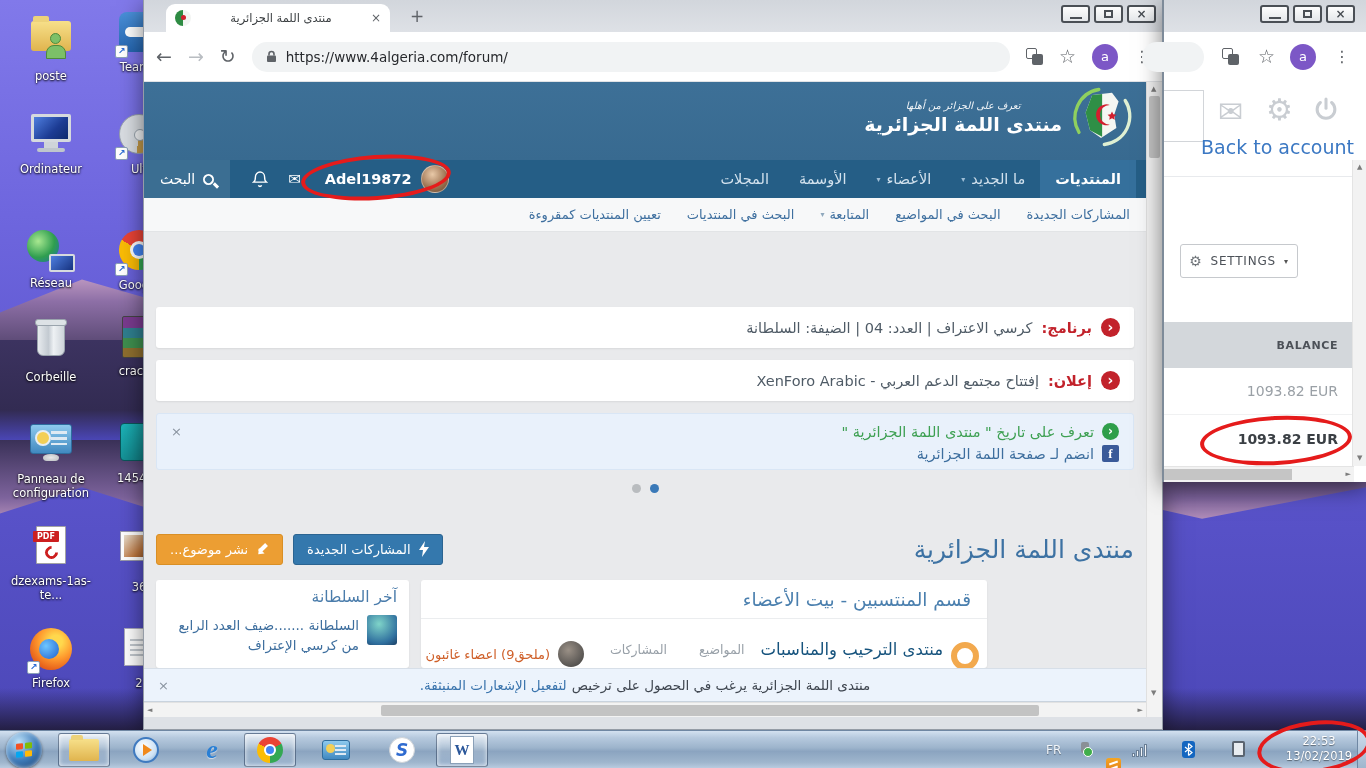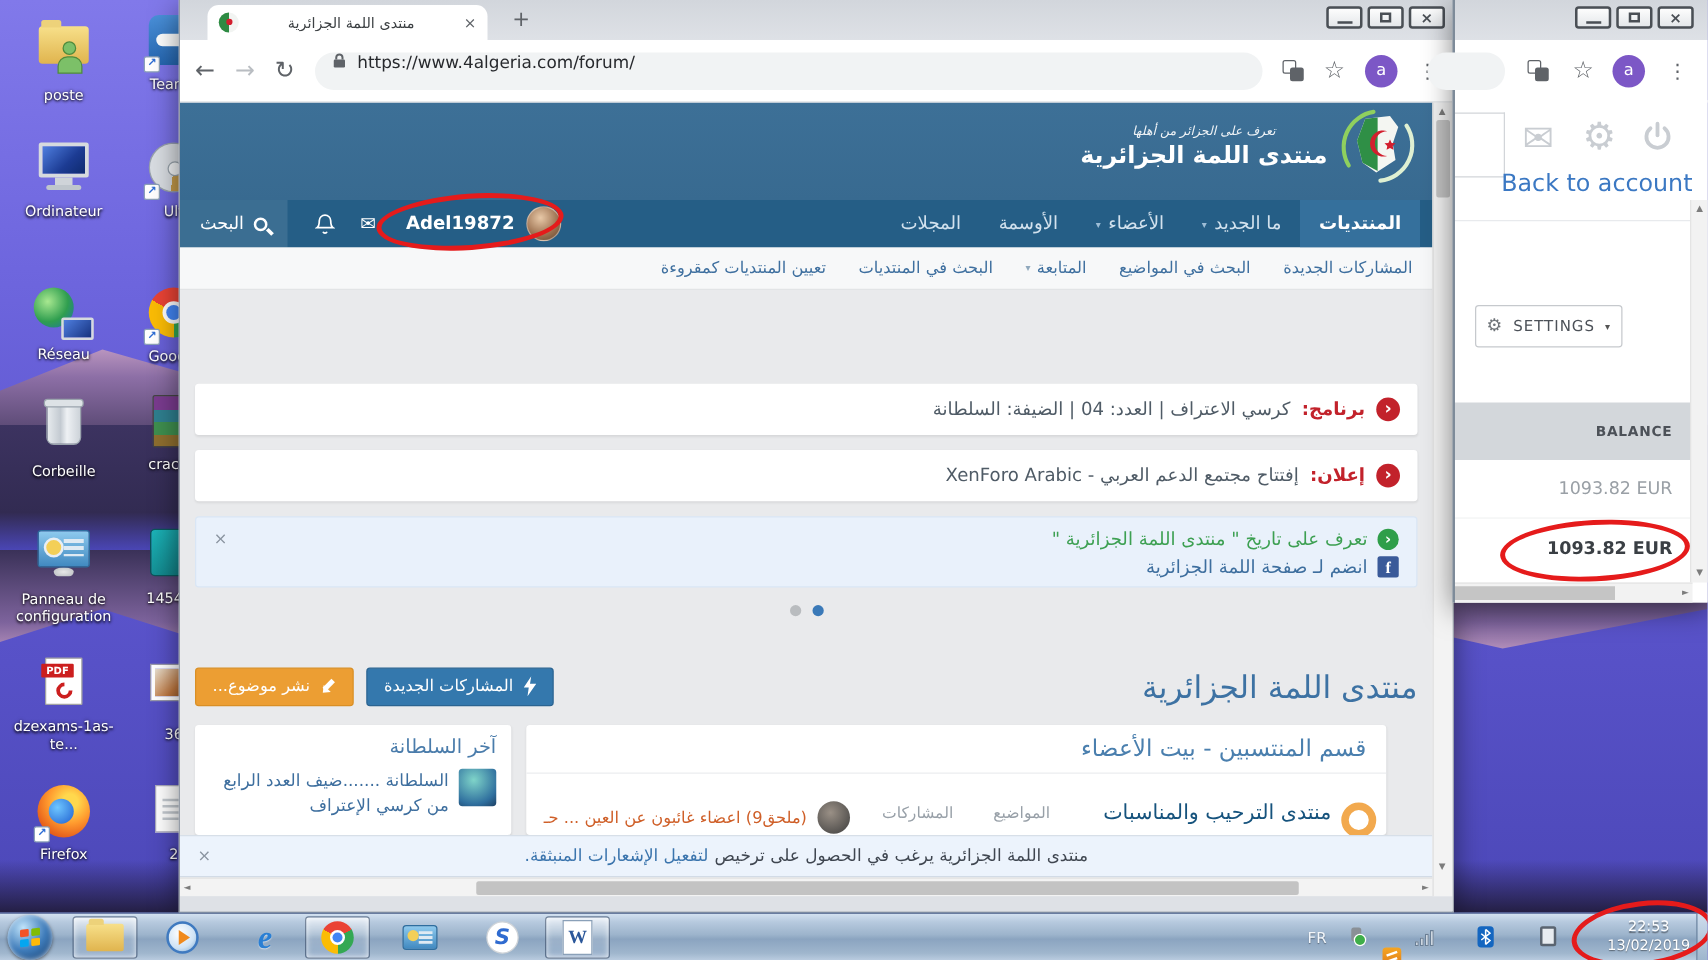--- a/index.html
+++ b/index.html
@@ -67,21 +67,21 @@
 .trans-ic i{position:absolute;right:0;bottom:0;width:11px;height:11px;background:#5f6368;border-radius:2px}
 
 
 #win-main{left:143px;top:0;width:1020px;height:730px;border:1px solid #959ca6;border-top:none;z-index:5}
 #win-main .tab{position:absolute;left:22px;top:4px;width:224px;height:28px;background:#fff;border-radius:9px 9px 0 0;display:flex;align-items:center;padding:0 9px;gap:7px}
 .favicon{width:16px;height:16px;border-radius:50%;background:linear-gradient(90deg,#2e8b43 50%,#f2f4f2 50%);position:relative;flex:none}
 .favicon:after{content:"";position:absolute;left:6px;top:5px;width:5px;height:5px;background:#d21f2e;border-radius:50%}
 .tab-title{flex:1;text-align:center;font-size:11.5px;color:#3c4043;direction:rtl;white-space:nowrap;overflow:hidden}
 .tab-x{color:#5f6368;font-size:12px}
 .newtab{position:absolute;left:260px;top:7px;width:26px;height:20px;color:#5f6368;font-size:17px;text-align:center;line-height:19px}
-.urlbar{flex:1;height:30px;background:#f1f3f4;border-radius:15px;display:flex;align-items:flex-start;padding:0 14px;gap:9px;font-size:13.5px;color:#27292d}
+.urlbar{flex:1;height:30px;background:#f1f3f4;border-radius:15px;display:flex;align-items:center;padding:0 14px;gap:9px;font-size:13.5px;color:#27292d}
 .fwd{color:#b9bdc2}
 
 .page{position:absolute;left:0;top:82px;right:0;bottom:0;background:#e9eaec;overflow:hidden}
 .hdr{position:absolute;left:0;top:0;right:16px;height:78px;background:linear-gradient(#3d6f96,#386košice90)}
 .hdr{background:linear-gradient(#3d7097,#386a90)}
 .logo{position:absolute;right:12px;top:4px;display:flex;align-items:center;gap:6px}
 .logo-text{text-align:center;color:#fff}
 .tagline{font-size:10px;font-style:italic;opacity:.92}
 .site{font-size:19px;font-weight:bold;margin-top:2px}
 .nav{position:absolute;left:0;top:78px;right:16px;height:38px;background:#255e86;direction:rtl;display:flex;align-items:stretch;padding-right:10px}
@@ -123,21 +123,21 @@
 .btn-orange{background:#ec9e33;border:1px solid #d98f25}
 .pencil{width:13px;height:13px;position:relative}
 .pencil:before{content:"";position:absolute;left:5px;top:0;width:4px;height:10px;background:#fff;transform:rotate(45deg)}
 .pencil:after{content:"";position:absolute;left:0;bottom:1px;border-left:4px solid transparent;border-right:4px solid transparent;border-top:5px solid #fff;transform:rotate(45deg)}
 .card{position:absolute;background:#fff;border-radius:3px;box-shadow:0 1px 2px rgba(0,0,0,.08)}
 #card-latest{left:12px;top:498px;width:253px;height:88px;direction:rtl;padding:8px 12px}
 .latest-title{color:#4a7cab;font-size:15.5px}
 .latest-item{margin-top:9px;display:flex;gap:8px}
 .lavatar{width:30px;height:30px;border-radius:3px;background:radial-gradient(circle at 40% 30%,#7fd4c9,#2f6f9e 70%,#1d3f63);flex:none}
 .latest-text{font-size:13.5px;color:#3d6e9e;line-height:1.5}
-#card-forums{left:277px;top:498px;width:688px;height:88px;overflow:hidden}
+#card-forums{left:277px;top:498px;width:566px;height:88px;overflow:hidden}
 .cat-hd{direction:rtl;padding:9px 16px 8px;color:#4a7fae;font-size:18.5px;border-bottom:1px solid #ebedef}
 .forum-row{direction:rtl;display:flex;align-items:center;padding:9px 8px 0 14px;gap:8px}
 .donut{width:28px;height:28px;border:6px solid #f2a94e;border-radius:50%;flex:none;margin-top:14px}
 .forum-name{font-size:16.5px;font-weight:normal;color:#16537d;white-space:nowrap}
 .fr-sp{flex:1}
 .colhd{font-size:12.5px;color:#98a0a8;white-space:nowrap}
 .mavatar{width:26px;height:26px;border-radius:50%;background:radial-gradient(circle at 40% 35%,#9a9086,#3c3c3c);flex:none;margin-top:10px}
 .lastpost{font-size:13px;color:#cf5f28;white-space:nowrap;margin-top:10px}
 .pushbar{position:absolute;left:0;top:586px;right:16px;height:34px;background:#ecf3fc;border-top:1px solid #d7dfe8;border-bottom:1px solid #c9d3de;display:flex;align-items:center;justify-content:center;direction:rtl;font-size:13.5px;color:#3f4650;gap:5px}
 .push-x{position:absolute;left:14px;color:#8a94a0;font-size:13px}

